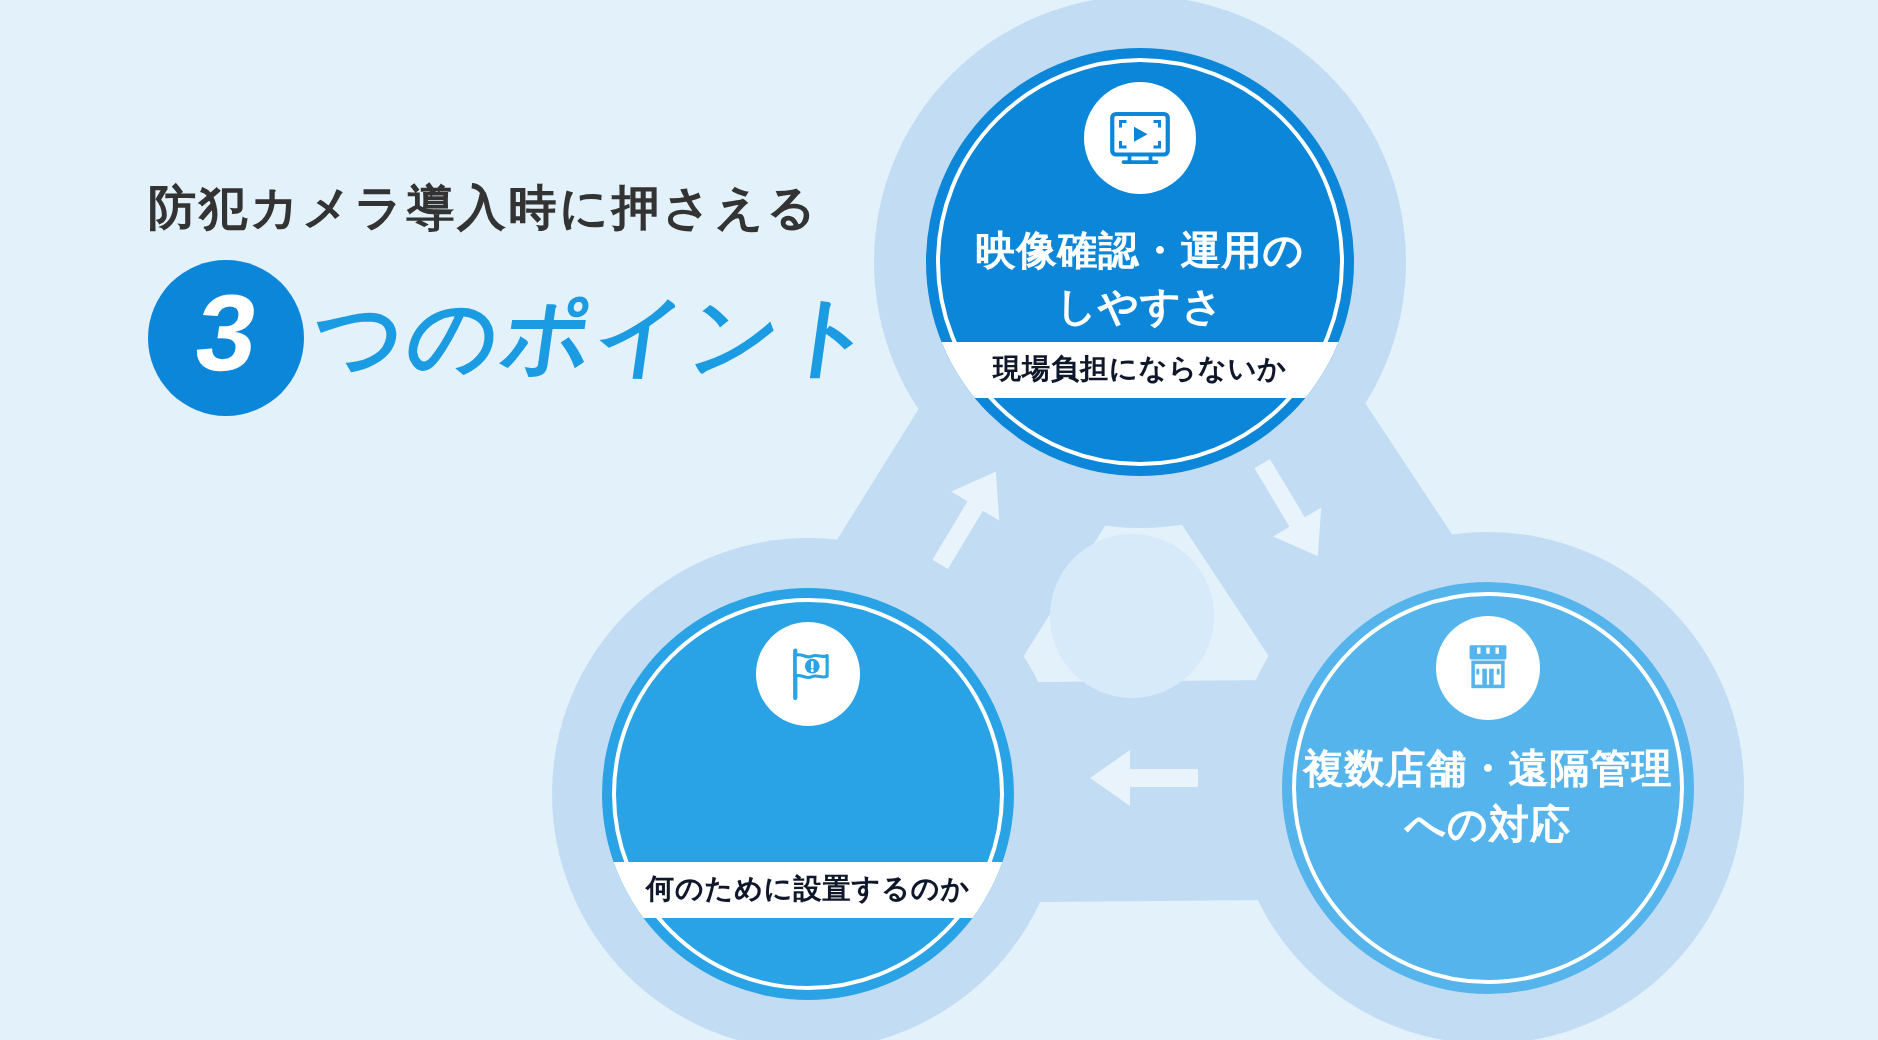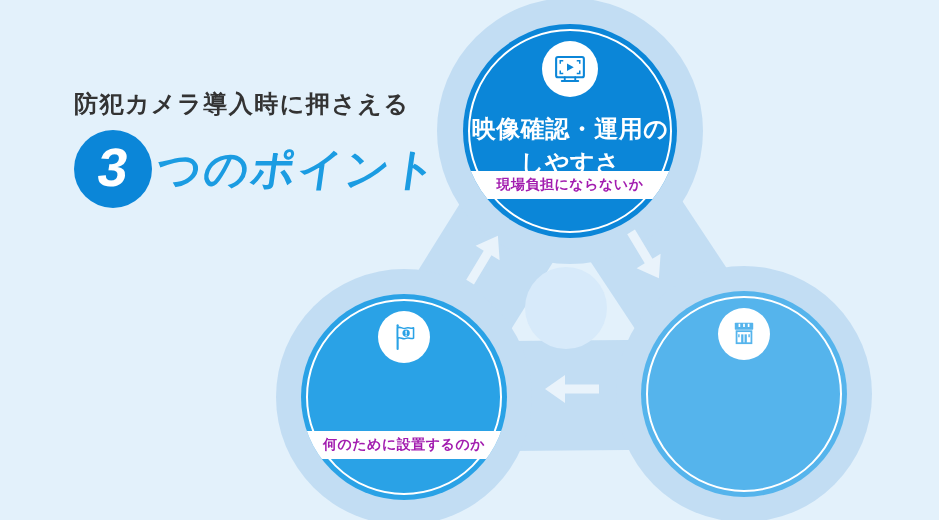--- a/index.html
+++ b/index.html
@@ -45,29 +45,29 @@
     background:#ffffff;border-radius:50%;z-index:2;
     display:flex;align-items:center;justify-content:center;
     color:var(--c);
   }
   .node--top .icon-badge{top:17px;width:56px;height:56px;}
   .node--right .icon-badge,.node--left .icon-badge{top:17px;width:52px;height:52px;}
   .icon-badge svg{width:36px;height:36px;}
   .node--right .icon-badge svg,.node--left .icon-badge svg{width:34px;height:34px;}
   .node-heading{
     position:absolute;left:0;right:0;text-align:center;z-index:2;
-    color:#ffffff;font-weight:700;font-size:24px;line-height:1.4;
+    color:#ffffff;font-weight:700;font-size:20px;line-height:1.4;
     white-space:pre-line;letter-spacing:0.5px;
   }
   .node--top .node-heading{top:88px;}
   .node--right .node-heading,.node--left .node-heading{top:80px;}
   .node-note{
     position:absolute;left:0;right:0;z-index:3;background:#ffffff;
     height:28px;display:flex;align-items:center;justify-content:center;
-    color:#a21caf;font-size:14px;font-weight:700;letter-spacing:0.5px;
+    color:#0f172a;font-size:14px;font-weight:700;letter-spacing:0.5px;
   }
   .node--top .node-note{top:147px;}
   .node--right .node-note,.node--left .node-note{top:137px;}
 </style>
 </head>
 <body>
 
 <div class="stage">
 
   <svg class="blob-layer" width="939" height="520" viewBox="0 0 939 520">
@@ -135,20 +135,22 @@
         </g>
         <rect x="13.5" y="20" width="21" height="17" fill="none" stroke="currentColor" stroke-width="2.5"></rect>
         <rect x="20" y="24.5" width="3.2" height="12.5" fill="currentColor"></rect>
         <rect x="24.8" y="24.5" width="3.2" height="12.5" fill="currentColor"></rect>
         <g stroke="currentColor" stroke-width="2">
           <path d="M16.8,24.5 v4"></path>
           <path d="M31.2,24.5 v4"></path>
         </g>
       </svg>
     </div>
+    <div class="node-heading">複数店舗・遠隔管理
+への対応</div>
   </div>
 
   <div class="node node--left">
     <div class="node-ring"></div>
     <div class="icon-badge">
       <svg viewBox="0 0 48 48">
         <path d="M15,7.5 V41" stroke="currentColor" stroke-width="3" stroke-linecap="round" fill="none"></path>
         <path d="M15,11 C19,8.5 22.5,13.5 26.5,11.5 C30.5,9.5 34,13 37.5,11
                  L37.5,25.5 C34,27.5 30.5,24 26.5,26 C22.5,28 19,23.5 15,25.5 Z" fill="#ffffff" stroke="currentColor" stroke-width="2.2" stroke-linejoin="round"></path>
         <circle cx="27" cy="18.5" r="5.2" fill="currentColor"></circle>

